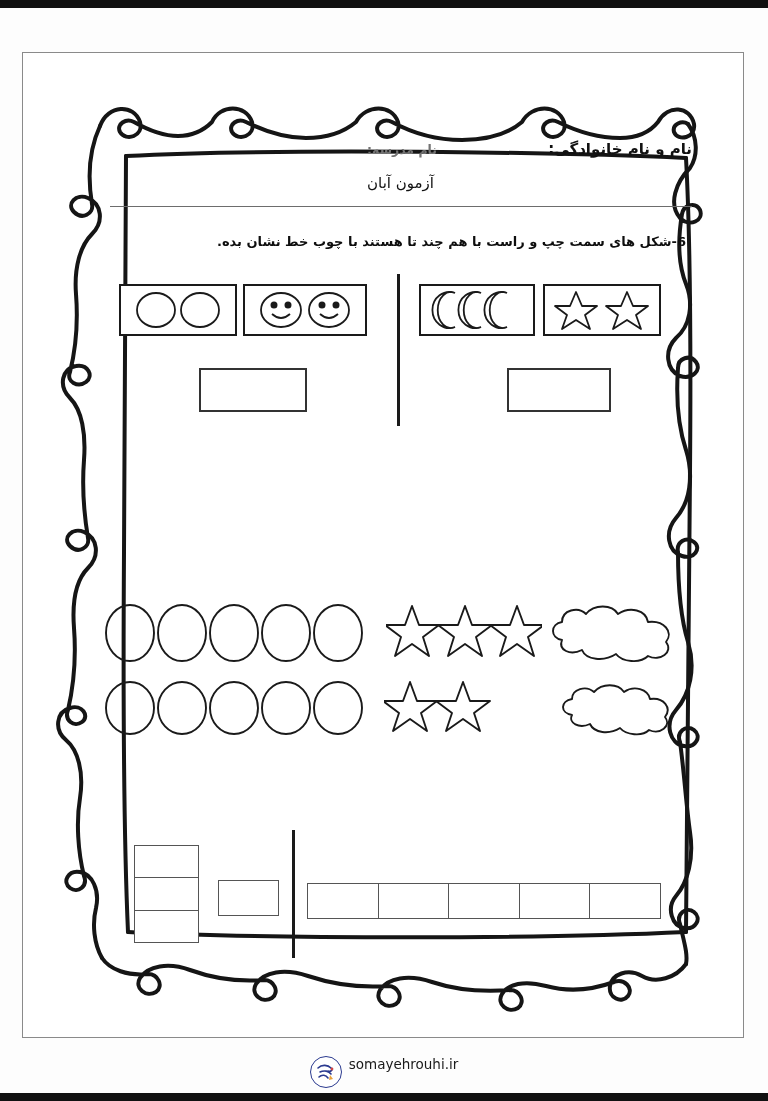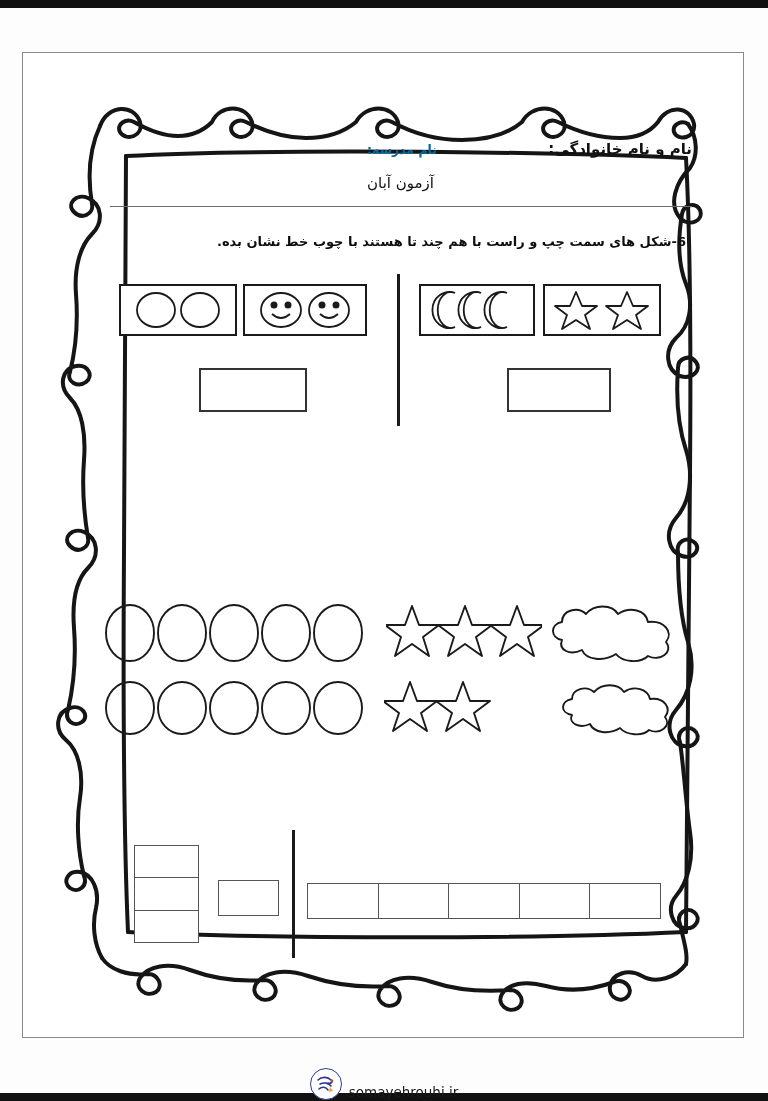--- a/index.html
+++ b/index.html
@@ -71,21 +71,21 @@
     font-weight: bold;
     color: #111;
     direction: rtl;
   }
   .hdr-school {
     position: absolute;
     right: 255px;
     top: 2px;
     font-size: 12.5px;
     font-weight: bold;
-    color: #0369a1;
+    color: #737373;
     direction: rtl;
   }
   .exam-title {
     position: absolute;
     right: 258px;
     top: 56px;
     font-size: 15px;
     font-weight: normal;
     color: #111;
     direction: rtl;
@@ -158,21 +158,21 @@
   .q3-cell-h { width: 71.5px; height: 36px; border: 1px solid #555; box-sizing: border-box; background:#fff; margin-left:-1px; }
 
   
   .footer {
     position: absolute;
     left: 0;
     top: 1048px;
     width: 768px;
     height: 44px;
     display: flex;
-    align-items: flex-end;
+    align-items: flex-start;
     justify-content: center;
     gap: 7px;
   }
   .footer-logo {
     width: 30px;
     height: 30px;
     border-radius: 50%;
     border: 1.3px solid #2b3a8f;
     background: #ffffff;
     display: flex;

